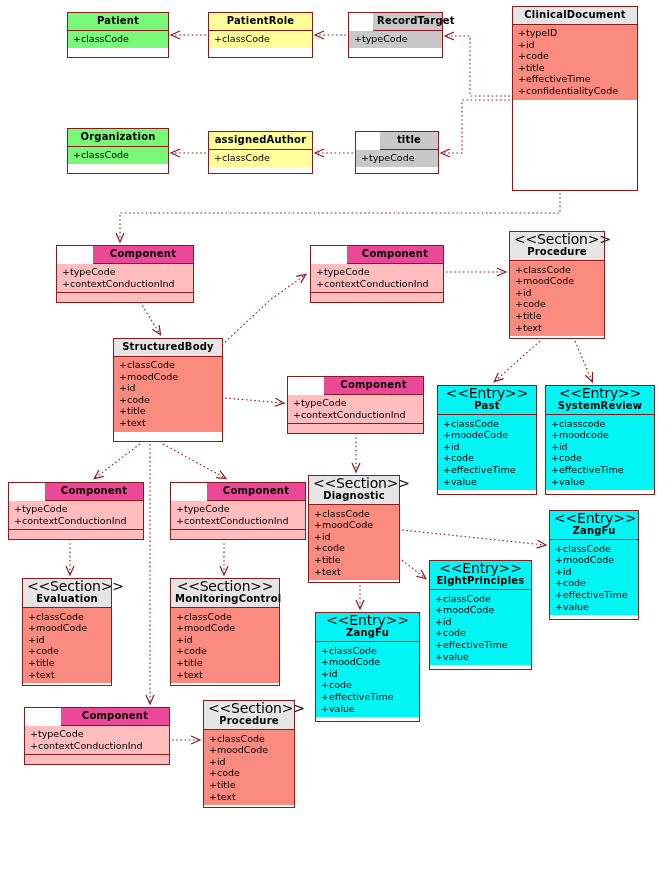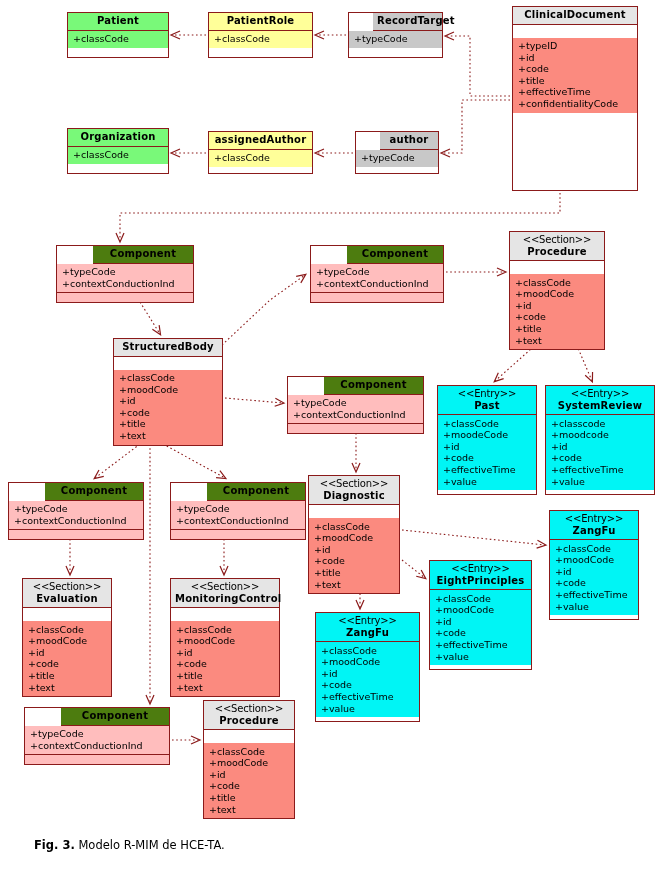--- a/index.html
+++ b/index.html
@@ -23,21 +23,21 @@
     text-align:center;
     font-weight:bold;
     padding:2px 4px 3px 4px;
     border-bottom:1.5px solid #8b1a1a;
     font-size:10px;
     letter-spacing:0.2px;
   }
   .uml .stereo{
     display:block;
     font-weight:normal;
-    font-size:10px;
+    font-size:14px;
     letter-spacing:-0.2px;
   }
   .uml .attrs{
     padding:2.5px 4px 3px 5px;
     white-space:pre;
   }
   .uml .attrs div{white-space:nowrap;}
   .uml .foot{
     border-top:1.5px solid #8b1a1a;
     height:9px;
@@ -47,23 +47,23 @@
   .green .hdr{background:#79f979;}
   .green .attrs{background:#79f979;}
 
   .yellow .hdr{background:#ffff99;}
   .yellow .attrs{background:#ffff99;}
 
   .grey .hdr{background:#c8c8c8;margin-left:24px;}
   .grey .attrs{background:#c8c8c8;}
 
   .salmon .hdr{background:#e5e5e5;}
-  .salmon .attrs{background:#fb8a7f;margin-top:13px;}
-
-  .pink .hdr{background:#4d7c0f;margin-left:36px;}
+  .salmon .attrs{background:#fb8a7f;}
+
+  .pink .hdr{background:#ec4899;margin-left:36px;}
   .pink .attrs{background:#ffbdbd;}
   .pink .foot{background:#ffbdbd;}
 
   .cyan .hdr{background:#00f5f5;}
   .cyan .attrs{background:#00f5f5;}
 
   .caption{
     position:absolute;
     left:34px;top:838px;
     font-size:11.5px;
@@ -142,21 +142,21 @@
       </div>
       <div class="uml green" style="left: 67px; top: 128px; width: 102px; min-height: 46px;">
         <div class="hdr"><span>Organization</span></div>
         <div class="attrs"><div>+classCode</div></div>
       </div>
       <div class="uml yellow" style="left: 208px; top: 131px; width: 105px; min-height: 43px;">
         <div class="hdr"><span>assignedAuthor</span></div>
         <div class="attrs"><div>+classCode</div></div>
       </div>
       <div class="uml grey" style="left: 355px; top: 131px; width: 84px; min-height: 43px;">
-        <div class="hdr"><span>author</span></div>
+        <div class="hdr"><span>title</span></div>
         <div class="attrs"><div>+typeCode</div></div>
       </div>
       <div class="uml pink" style="left: 56px; top: 245px; width: 138px; min-height: 55px;">
         <div class="hdr"><span>Component</span></div>
         <div class="attrs"><div>+typeCode</div><div>+contextConductionInd</div></div>
         <div class="foot"></div>
       </div>
       <div class="uml pink" style="left: 310px; top: 245px; width: 134px; min-height: 55px;">
         <div class="hdr"><span>Component</span></div>
         <div class="attrs"><div>+typeCode</div><div>+contextConductionInd</div></div>
@@ -221,18 +221,14 @@
         <div class="hdr"><span>Component</span></div>
         <div class="attrs"><div>+typeCode</div><div>+contextConductionInd</div></div>
         <div class="foot"></div>
       </div>
       <div class="uml salmon" style="left: 203px; top: 700px; width: 92px; min-height: 108px;">
         <div class="hdr"><span class="stereo">&lt;&lt;Section&gt;&gt;</span><span>Procedure</span></div>
         <div class="attrs"><div>+classCode</div><div>+moodCode</div><div>+id</div><div>+code</div><div>+title</div><div>+text</div></div>
       </div>
     </div>
 
-  <div class="caption">
-    <span class="lead">Fig. 3.</span>
-    <span>Modelo R-MIM de HCE-TA.</span>
-  </div>
 
 </div>
 
 </body></html>

